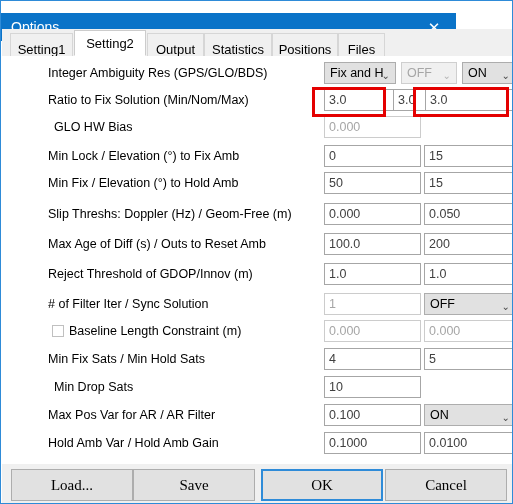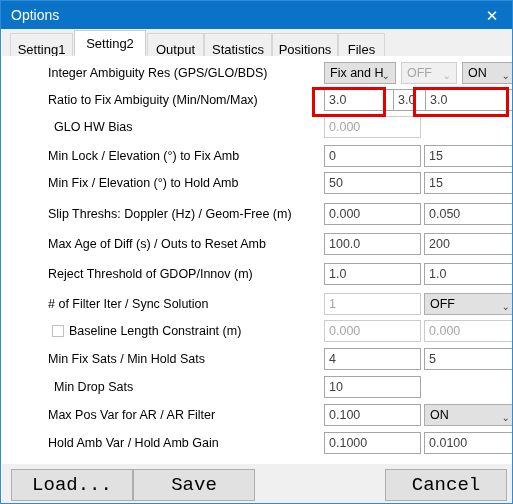--- a/index.html
+++ b/index.html
@@ -15,22 +15,22 @@
     width: 513px;
     height: 504px;
     box-sizing: border-box;
     background: #ffffff;
     border: 1px solid #2e8bd8;
     overflow: hidden;
   }
   
   #titlebar {
     position: absolute;
-    left: 0; top: 0;
-    width: 513px;
+    left: 0; top: 12px;
+    width: 455px;
     height: 28px;
     background: #0a73c8;
     color: #ffffff;
   }
   #titlebar .title-text {
     position: absolute;
     left: 10px;
     top: 5px;
     font-size: 14px;
     line-height: 18px;
@@ -194,27 +194,27 @@
     background: #f0f0f0;
     border-top: 1px solid #ffffff;
   }
   .btn {
     position: absolute;
     top: 5px;
     height: 32px;
     box-sizing: border-box;
     background: #e1e1e1;
     border: 1px solid #adadad;
-    font-size: 19px;
+    font-size: 15px;
     color: #000000;
     display: flex;
     align-items: center;
     justify-content: center;
     cursor: pointer;
-    font-family: Liberation Mono, monospace;
+    font-family: Liberation Serif, serif;
   }
   .btn.primary { border: 2px solid #2e8bd8; background: #e1e1e1; }
   #btn-load   { left: 9px;   width: 122px; }
   #btn-save   { left: 131px; width: 122px; }
   #btn-ok     { left: 259px; width: 122px; }
   #btn-cancel { left: 383px; width: 122px; }
 </style>
 </head>
 <body>
 
@@ -246,21 +246,21 @@
         <span>OFF</span>
         <span class="caret">⌄</span>
       </div>
       <div class="combo cb-c">
         <span>ON</span>
         <span class="caret">⌄</span>
       </div>
     </div>
 
     <div class="row" style="top:32px;">
-      <div class="lbl">Ratio to Fix Ambiguity (Min/Nom/Max)</div>
+      <div class="lbl">Ratio to Fix Solution (Min/Nom/Max)</div>
       <div class="fld tri1">3.0</div>
       <div class="fld tri2">3.0</div>
       <div class="fld tri3">3.0</div>
     </div>
 
     <div class="row" style="top:59px;">
       <div class="lbl indent">GLO HW Bias</div>
       <div class="fld col1 disabled">0.000</div>
     </div>
 
@@ -337,16 +337,17 @@
     </div>
 
   </div>
 
   <div class="annot" style="left:311px; top:86px; width:74px;  height:30px;"></div>
   <div class="annot" style="left:412px; top:86px; width:96px;  height:30px;"></div>
 
   <div id="footer">
     <div class="btn" id="btn-load">Load...</div>
     <div class="btn" id="btn-save">Save</div>
+    <div class="btn primary" id="btn-ok">OK</div>
     <div class="btn" id="btn-cancel">Cancel</div>
   </div>
 
 </div>
 
 </body></html>

